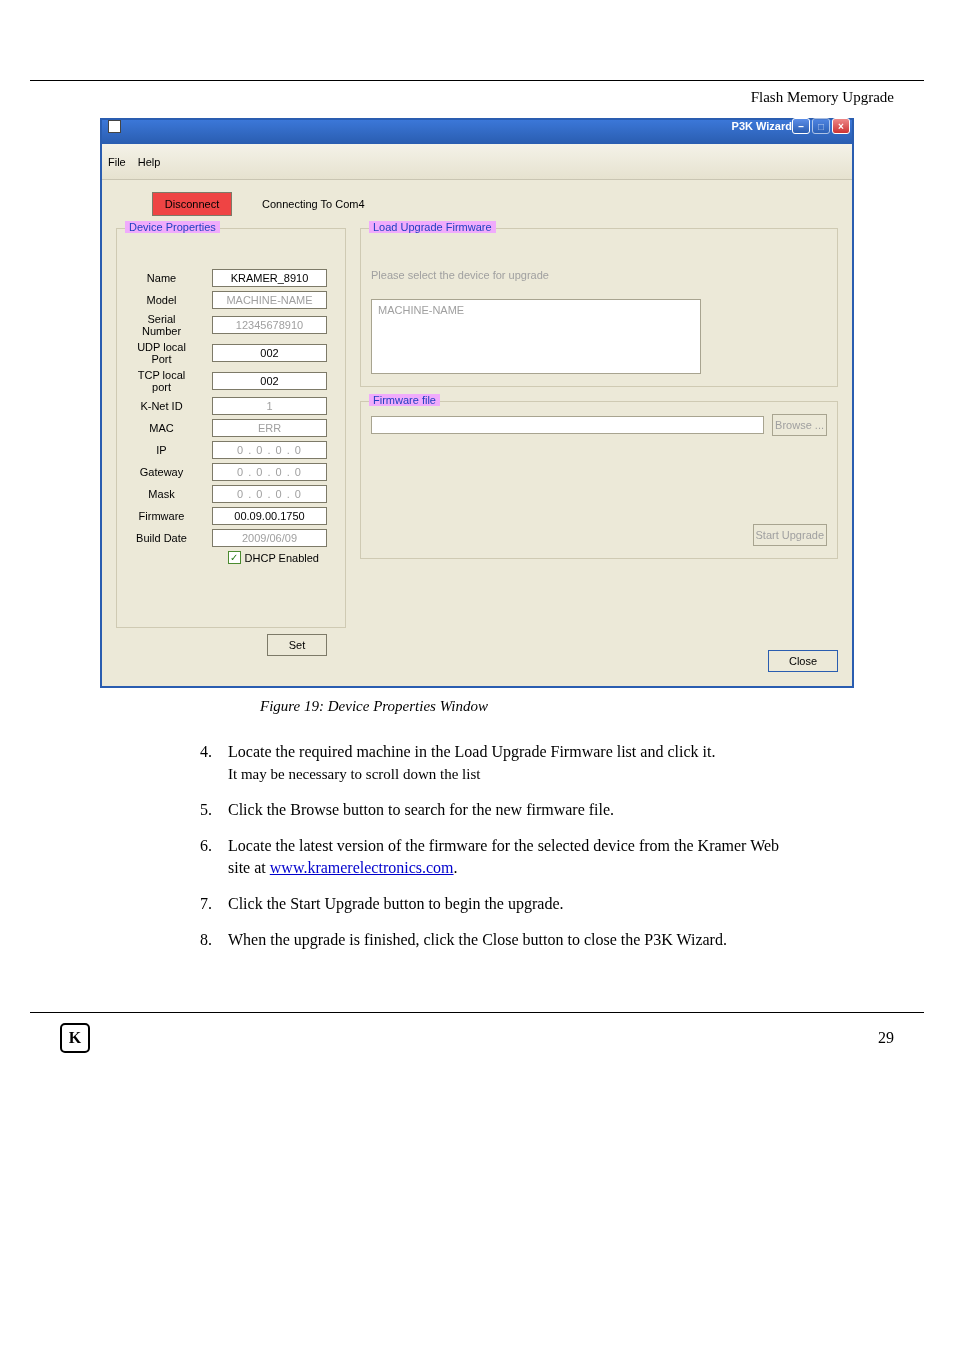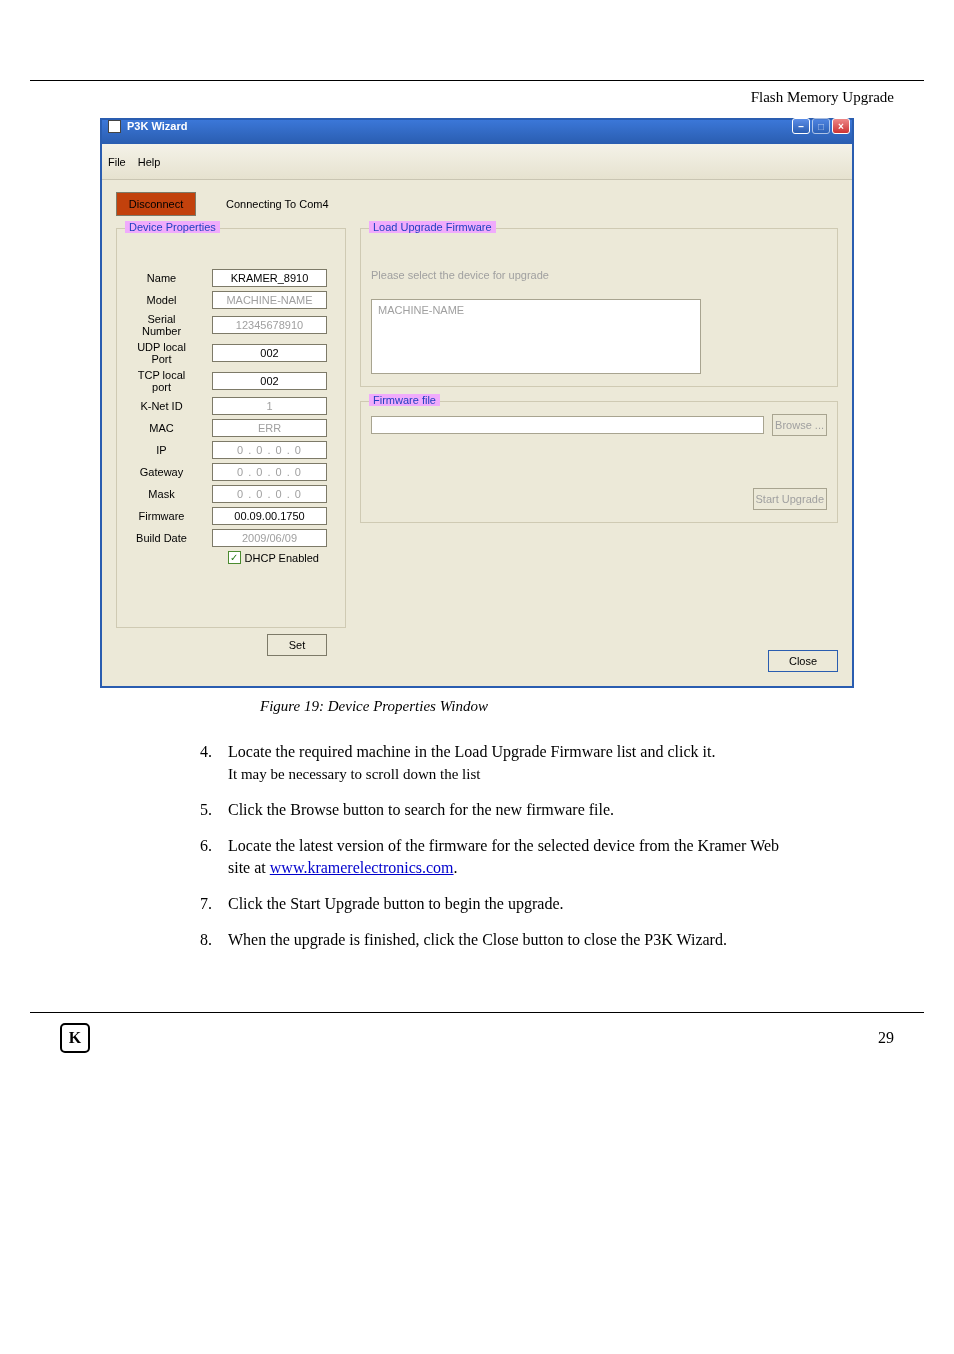--- a/index.html
+++ b/index.html
@@ -4,34 +4,34 @@
 <style>
   * { box-sizing: border-box; margin: 0; padding: 0; }
   body { font-family: "Times New Roman", serif; font-size: 15px; color: #000; background: #fff; width: 954px; }
   .page { padding: 0 50px; }
   .top-rule { border-top: 1px solid #000; margin: 80px 30px 0 30px; }
   .header-text { text-align: right; font-size: 15px; margin: 8px 60px 12px 0; }
 
   .figure-wrap { margin: 0 50px 10px 50px; }
   .app-window { border: 2px solid #2a5db0; background: #ece9d8; font-family: Tahoma, Arial, sans-serif; font-size: 11px; }
 
-  .titlebar { height: 24px; background: linear-gradient(to bottom,#3b77d8,#2a5db0); color: #fff; display:flex; align-items:center; padding:0 2px 12px 6px; }
+  .titlebar { height: 24px; background: linear-gradient(to bottom,#3b77d8,#2a5db0); color: #fff; display:flex; align-items:center; padding:0 2px 12px 6px;text-align:right; }
   .titlebar .title { font-weight:bold; flex:1; }
   .titlebar .ti { width:13px;height:13px;background:#fff;border:1px solid #444;margin-right:6px; display:inline-block; }
   .titlebar .win-btns { display:flex; gap:2px; }
   .titlebar .wbtn { width:18px;height:16px;border:1px solid #fff;border-radius:3px;background:linear-gradient(to bottom,#5c8ee8,#2a5db0);display:flex;align-items:center;justify-content:center;color:#fff;font-weight:bold;font-size:10px;}
   .titlebar .wbtn.close-btn { background:linear-gradient(to bottom,#e88,#c33); }
   .titlebar .wbtn.disabled { opacity:.6; }
 
   .menubar { height:36px; background:linear-gradient(to bottom,#f4f2e8,#e6e2cf); border-bottom:1px solid #c9c5b2; padding-left:6px; display:flex; align-items:center; gap:12px; color:#000; }
   .menubar span { cursor:default; }
 
   .client { position:relative; padding:12px 14px 14px 14px; }
 
-  .disc-btn { width:80px;height:24px;border:1px solid #7d7a68;background:#c2410c;font-size:11px;cursor:default; }
+  .disc-btn { width:80px;height:24px;border:1px solid #7d7a68;background:#ef4444;font-size:11px;cursor:default;margin-left:36px; }
   .conn-label { color:#000;font-size:11px; margin-left:30px; }
   .top-row { display:flex; align-items:center; margin-bottom:12px; }
 
   .mainflex { display:flex; gap:14px; align-items:flex-start; }
   .left-col { width:230px; }
   .right-col { flex:1; }
 
   .groupbox { border:1px solid #cfcab3; padding:12px 10px 12px 10px; position:relative; margin-bottom:14px; }
   .groupbox > .legend { position:absolute; top:-8px; left:8px; background:#f0abfc; padding:0 4px; color:#2040c0; font-size:11px; }
 
@@ -43,21 +43,21 @@
   .chkrow { display:flex; align-items:center; justify-content:flex-end; padding-right:16px; margin-top:4px; }
   .chkrow .chkbox { width:13px;height:13px;border:1px solid #4b8b2f;background:#fff;display:flex;align-items:center;justify-content:center;color:#2a7a1a;font-size:10px;margin-right:4px;}
   .setbtn { width:60px;height:22px;border:1px solid #7d7a68;background:#ece9d8;font-size:11px;cursor:default; display:block; margin:70px 0 0 auto; margin-right:8px;}
 
   .select-label { color:#a0a0a0; font-size:11px; margin-bottom:18px; }
   .listbox { width:330px; height:75px; border:1px solid #a8a490; background:#fff; padding:4px 6px; color:#a0a0a0; font-size:11px; }
 
   .fw-file-row { display:flex; gap:8px; align-items:center; }
   .filepath { flex:1; height:18px; border:1px solid #a8a490; background:#fff; }
   .browse-btn, .startup-btn { height:22px; padding:0 2px; border:1px solid #a8a490; background:#ece9d8; color:#a0a0a0; font-size:11px; cursor:default;}
-  .startup-row { text-align:right; margin-top:52px; }
+  .startup-row { text-align:right; margin-top:88px; }
 
   .close-row { text-align:right; margin-top:8px; }
   .close-btn2 { width:70px;height:22px;border:1px solid #2a5db0;background:#ece9d8;font-size:11px;cursor:default;}
 
   .caption { font-style: italic; font-size: 15px; margin:10px 0 26px 210px; font-family:"Times New Roman",serif;}
   .doc-body { margin: 0 120px 0 150px; font-family:"Times New Roman",serif; font-size:16px; line-height:1.38; }
   .doc-body ol { list-style:none; padding:0; }
   .doc-body li { margin-bottom:14px; display:flex; }
   .doc-body li .num { width:28px; flex-shrink:0; }
   .doc-body li .txt { flex:1; }

